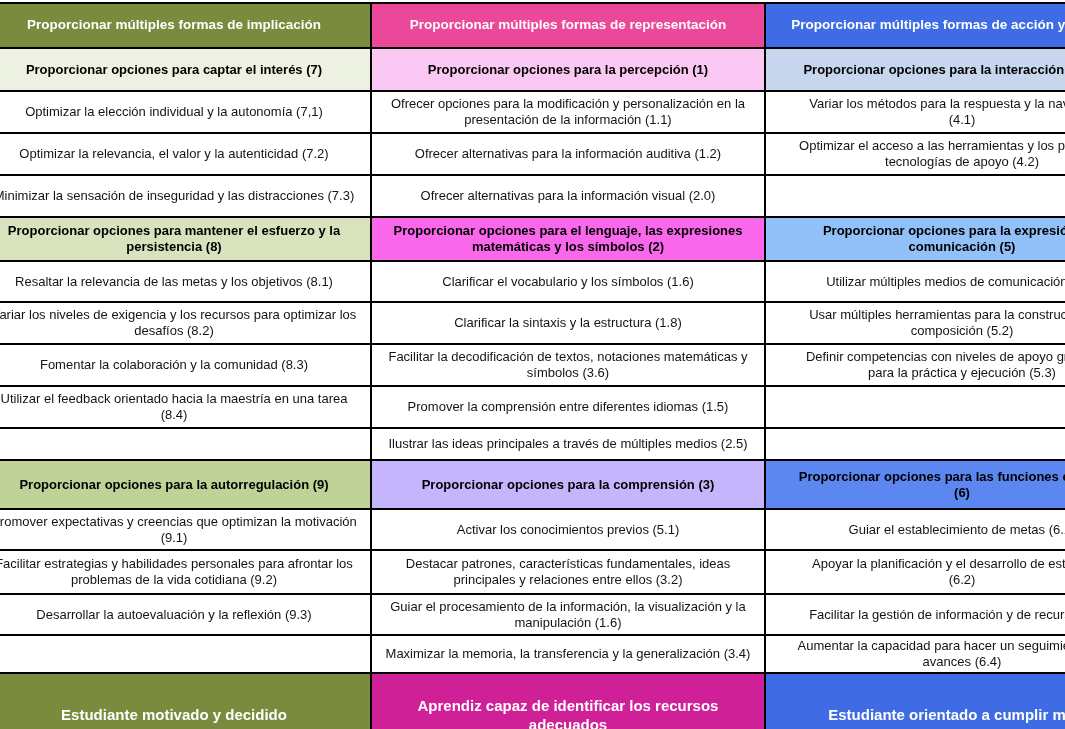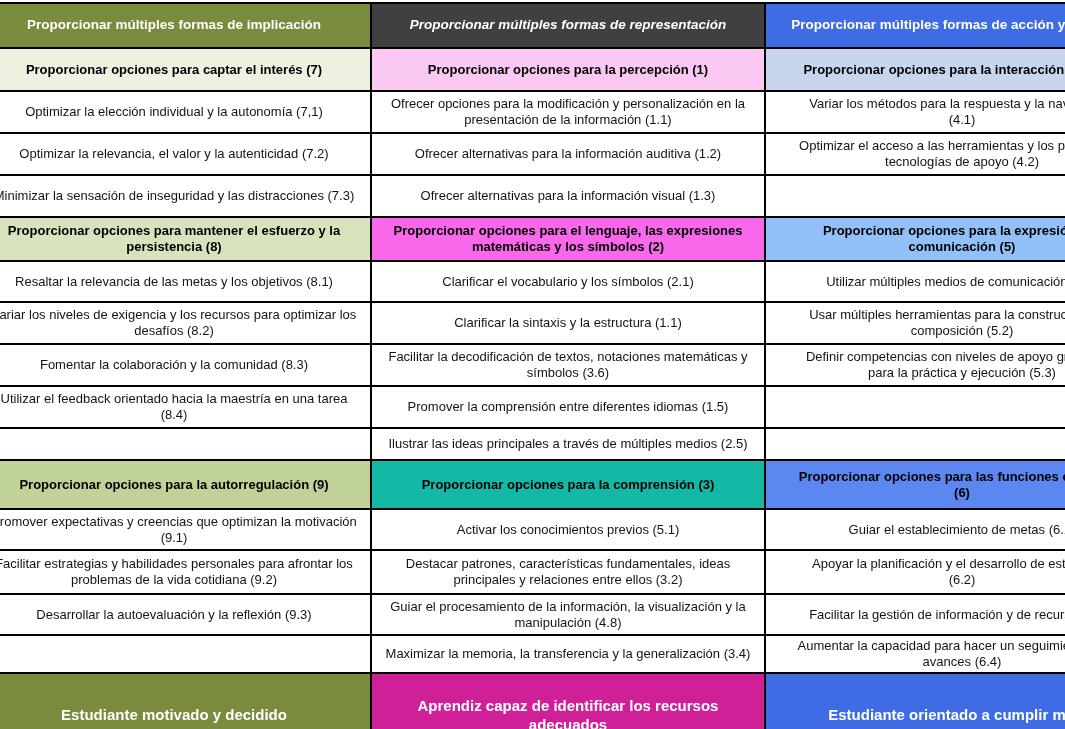--- a/index.html
+++ b/index.html
@@ -42,21 +42,21 @@
     <colgroup>
       <col style="width:394px">
       <col style="width:394px">
       <col style="width:394px">
     </colgroup>
     <tbody>
         <tr style="height: 45px;">
           <td class="k-ch" style="background-color: rgb(122, 139, 61);">
             <div class="cc">Proporcionar múltiples formas de implicación</div>
           </td>
-          <td class="k-ch" style="background-color: #404040; font-style: italic;">
+          <td class="k-ch" style="background-color: #ec4899;">
             <div class="cc">Proporcionar múltiples formas de representación</div>
           </td>
           <td class="k-ch" style="background-color: rgb(63, 108, 228);">
             <div class="cc">Proporcionar múltiples formas de acción y expresión</div>
           </td>
         </tr>
         <tr style="height: 43px;">
           <td class="k-sh" style="background-color: rgb(237, 241, 225);">
             <div class="cc">Proporcionar opciones para captar el interés (7)</div>
           </td>
@@ -90,21 +90,21 @@
           <td class="k-b">
             <div class="cc">Optimizar el acceso a las herramientas y los productos y
 tecnologías de apoyo (4.2)</div>
           </td>
         </tr>
         <tr style="height: 42px;">
           <td class="k-b">
             <div class="cc">Minimizar la sensación de inseguridad y las distracciones (7.3)</div>
           </td>
           <td class="k-b">
-            <div class="cc">Ofrecer alternativas para la información visual (1.3)</div>
+            <div class="cc">Ofrecer alternativas para la información visual (2.0)</div>
           </td>
           <td class="k-e">
             <div class="cc"></div>
           </td>
         </tr>
         <tr style="height: 44px;">
           <td class="k-sh" style="background-color: rgb(216, 227, 189);">
             <div class="cc">Proporcionar opciones para mantener el esfuerzo y la
 persistencia (8)</div>
           </td>
@@ -115,33 +115,33 @@
           <td class="k-sh" style="background-color: rgb(145, 193, 248);">
             <div class="cc">Proporcionar opciones para la expresión y la
 comunicación (5)</div>
           </td>
         </tr>
         <tr style="height: 41px;">
           <td class="k-b">
             <div class="cc">Resaltar la relevancia de las metas y los objetivos (8.1)</div>
           </td>
           <td class="k-b">
-            <div class="cc">Clarificar el vocabulario y los símbolos (2.1)</div>
+            <div class="cc">Clarificar el vocabulario y los símbolos (1.6)</div>
           </td>
           <td class="k-b">
             <div class="cc">Utilizar múltiples medios de comunicación (5.1)</div>
           </td>
         </tr>
         <tr style="height: 42px;">
           <td class="k-b">
             <div class="cc">Variar los niveles de exigencia y los recursos para optimizar los
 desafíos (8.2)</div>
           </td>
           <td class="k-b">
-            <div class="cc">Clarificar la sintaxis y la estructura (1.1)</div>
+            <div class="cc">Clarificar la sintaxis y la estructura (1.8)</div>
           </td>
           <td class="k-b">
             <div class="cc">Usar múltiples herramientas para la construcción y la
 composición (5.2)</div>
           </td>
         </tr>
         <tr style="height: 42px;">
           <td class="k-b">
             <div class="cc">Fomentar la colaboración y la comunidad (8.3)</div>
           </td>
@@ -174,21 +174,21 @@
             <div class="cc">Ilustrar las ideas principales a través de múltiples medios (2.5)</div>
           </td>
           <td class="k-e">
             <div class="cc"></div>
           </td>
         </tr>
         <tr style="height: 49px;">
           <td class="k-sh" style="background-color: rgb(192, 210, 152);">
             <div class="cc">Proporcionar opciones para la autorregulación (9)</div>
           </td>
-          <td class="k-sh" style="background-color: #14b8a6;">
+          <td class="k-sh" style="background-color: #c4b5fd;">
             <div class="cc">Proporcionar opciones para la comprensión (3)</div>
           </td>
           <td class="k-sh" style="background-color: rgb(92, 135, 240);">
             <div class="cc">Proporcionar opciones para las funciones ejecutivas
 (6)</div>
           </td>
         </tr>
         <tr style="height: 41px;">
           <td class="k-b">
             <div class="cc">Promover expectativas y creencias que optimizan la motivación
@@ -214,21 +214,21 @@
             <div class="cc">Apoyar la planificación y el desarrollo de estrategias
 (6.2)</div>
           </td>
         </tr>
         <tr style="height: 41px;">
           <td class="k-b">
             <div class="cc">Desarrollar la autoevaluación y la reflexión (9.3)</div>
           </td>
           <td class="k-b">
             <div class="cc">Guiar el procesamiento de la información, la visualización y la
-manipulación (4.8)</div>
+manipulación (1.6)</div>
           </td>
           <td class="k-b">
             <div class="cc">Facilitar la gestión de información y de recursos (6.3)</div>
           </td>
         </tr>
         <tr style="height: 38px;">
           <td class="k-e">
             <div class="cc"></div>
           </td>
           <td class="k-b">

